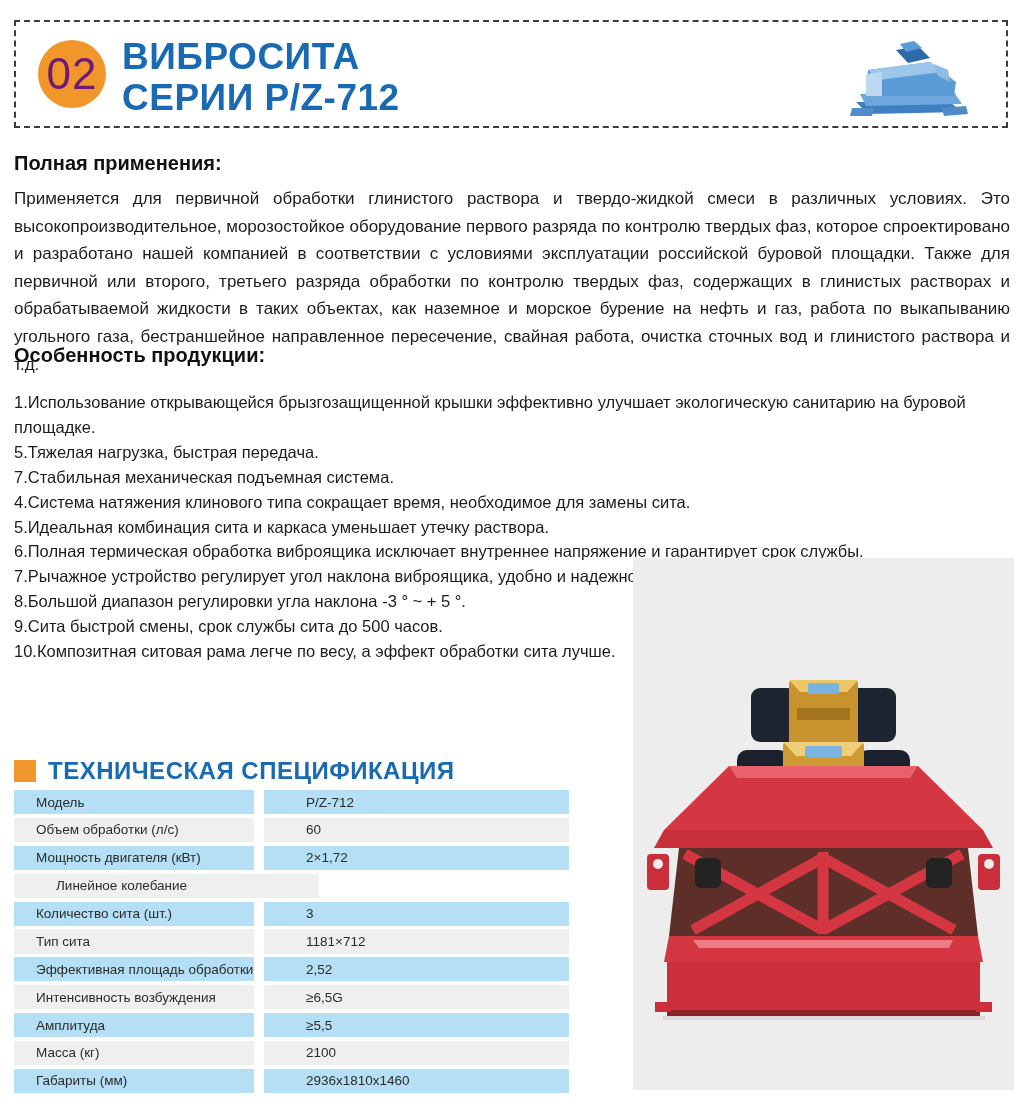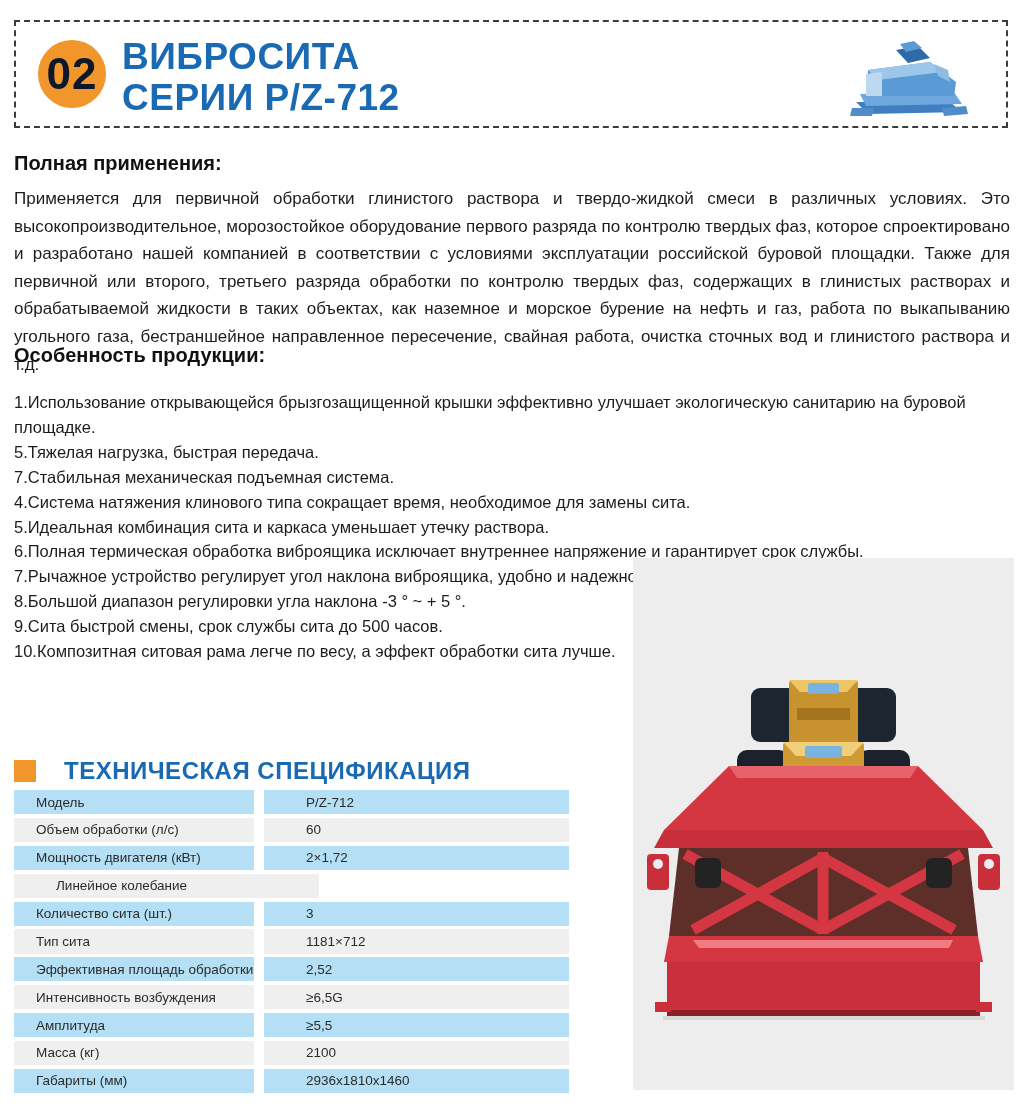--- a/index.html
+++ b/index.html
@@ -12,21 +12,21 @@
 
   
   .header-box {
     position:absolute; left:14px; top:20px; width:994px; height:108px;
     border:2px dashed #3c3c3c; background:#ffffff;
   }
   .badge-circle {
     position:absolute; left:22px; top:18px; width:68px; height:68px;
     border-radius:50%; background:var(--accent-orange,#f0962a);
     display:flex; align-items:center; justify-content:center;
-    color:#0f172a; font-size:44px; font-weight:bold; letter-spacing:1px;
+    color:#701a75; font-size:44px; font-weight:normal; letter-spacing:1px;
   }
   .header-title {
     position:absolute; left:106px; top:14px;
     color:var(--accent-blue,#1a6ab3); font-weight:bold;
     font-size:37px; line-height:41px; letter-spacing:0.5px;
   }
   .header-thumb {
     position:absolute; right:28px; top:8px; width:140px; height:92px;
   }
 
@@ -59,21 +59,20 @@
     position:absolute; left:14px; top:758px; height:26px;
     display:flex; align-items:center;
   }
   .spec-square {
     width:22px; height:22px; background:var(--accent-orange,#f0962a);
     margin-right:12px;
   }
   .spec-title {
     color:var(--accent-blue,#1a6ab3); font-size:24px; font-weight:bold;
     letter-spacing:0.5px;
-    margin-left:16px;
   }
   .spec-table { position:absolute; left:14px; top:790px; width:594px; }
   .spec-row { display:flex; margin-bottom:3.7px; }
   .spec-cell {
     height:24.2px; display:flex; align-items:center;
     font-size:13.5px; color:#2b2b2b;
   }
   .spec-label { width:240px; padding-left:22px; margin-right:10px; }
   .spec-value { width:305px; padding-left:42px; }
   .row-blue .spec-cell { background:var(--row-blue,#b4dff4); }

